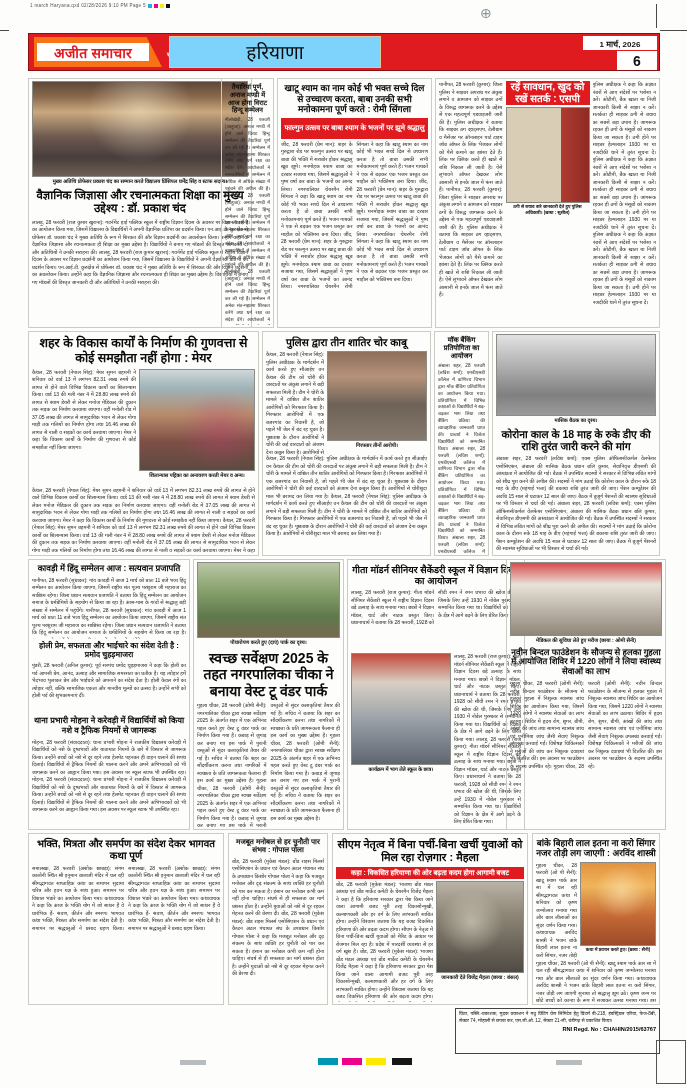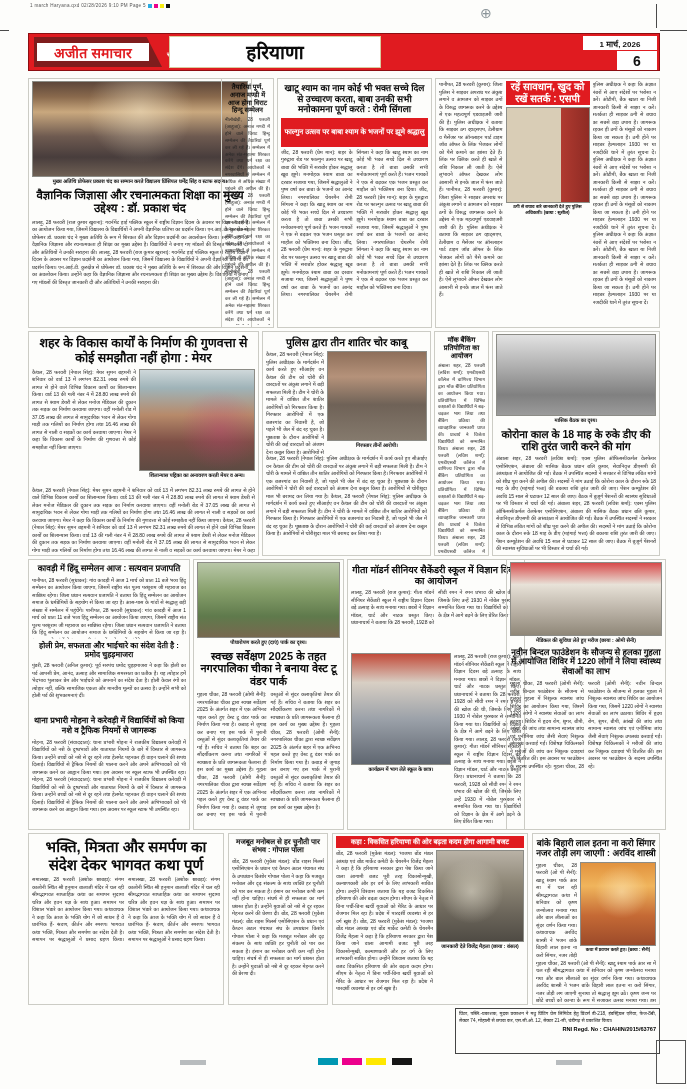--- a/index.html
+++ b/index.html
@@ -9,25 +9,25 @@
   .art{position:absolute;overflow:hidden;border:1px solid #ccccc5;padding:2px 3px;display:flex;flex-direction:column}
   .hl{font-weight:700;color:#0b0b0b;text-align:center;line-height:1.18;margin:2px 0 3px;font-family:"Liberation Sans",sans-serif}
   .bd{font-size:5px;line-height:1.5;text-align:justify;color:#262626;overflow:hidden;word-break:break-word}
   .c2{column-count:2;column-gap:4px}
   .cap{font-size:5.2px;font-weight:700;text-align:center;color:#111;line-height:1.25;margin:1px 0 2px;overflow:hidden}
   .photo{width:100%;border:1px solid #8c8c86;flex:none}
   .row{display:flex;gap:3px;overflow:hidden}
   .redband{background:#e01b20;color:#fff;font-weight:700;text-align:center;display:flex;align-items:center;justify-content:center;flex:none;padding:1px 2px;line-height:1.2}
   
   #mastbar{position:absolute;left:28px;top:33px;width:632px;height:38px;background:#e01b20;border:1px solid #8d0e12}
-  #logoblock{position:absolute;left:5px;top:3px;width:128px;height:30px;background:#7f1d1d;clip-path:polygon(0 0,88% 0,100% 100%,0 100%)}
+  #logoblock{position:absolute;left:5px;top:3px;width:128px;height:30px;background:#f97316;clip-path:polygon(0 0,88% 0,100% 100%,0 100%)}
   #logoband{position:absolute;left:3px;top:6px;width:112px;height:18px;background:#fff;display:flex;align-items:center;justify-content:center}
   #papername{color:#e01b20;font-weight:800;font-size:14px;white-space:nowrap;letter-spacing:.2px}
   #edition{position:absolute;left:138px;top:16px;color:#fff;font-size:6.5px;font-weight:700}
-  #sectionbox{position:absolute;left:140px;top:2px;width:212px;height:32px;background:#ffffff;border:1px solid #d8cba0;display:flex;align-items:center;justify-content:center;font-size:19px;font-weight:700;color:#0a0a0a}
+  #sectionbox{position:absolute;left:140px;top:2px;width:212px;height:32px;background:#7dd3fc;border:1px solid #d8cba0;display:flex;align-items:center;justify-content:center;font-size:19px;font-weight:400;color:#0a0a0a}
   #datebox{position:absolute;right:2px;top:2px;width:74px;height:14px;background:#fff;display:flex;align-items:center;justify-content:center;font-size:8px;font-weight:700;color:#111}
   #pagebox{position:absolute;right:2px;top:17px;width:40px;height:19px;background:#fff;display:flex;align-items:center;justify-content:center;font-size:14px;font-weight:800;color:#111}
   .mark{position:absolute;background:#4a4a4a}
   .chip{display:inline-block;width:4px;height:4px;margin-left:2px;vertical-align:middle}
   #printline{position:absolute;left:30px;top:3px;font-size:4.6px;color:#555;letter-spacing:.3px;white-space:nowrap}
   #regmark{position:absolute;left:480px;top:6px;font-size:14px;color:#8a9499;line-height:1}
   #imprint{position:absolute;left:455px;top:1008px;width:205px;height:46px;border:1px solid #444;padding:2px 3px;background:#fdfdfb}
   #imprint p{font-size:4.7px;line-height:1.45;text-align:justify;color:#222}
   #rni{font-size:5.6px;font-weight:800;text-align:right;color:#000;margin-top:1px}
   
@@ -72,21 +72,21 @@
     <p class="bd" style="flex:1">लालड़ू, 28 फरवरी (राज कुमार खुराना): गवर्नमेंट हाई पब्लिक स्कूल में राष्ट्रीय विज्ञान दिवस के अवसर पर विज्ञान प्रदर्शनी का आयोजन किया गया, जिसमें विद्यालय के विद्यार्थियों ने अपनी वैज्ञानिक प्रतिभा का प्रदर्शन किया। एन.आई.टी. कुरुक्षेत्र से प्रोफेसर डॉ. प्रकाश चंद ने मुख्य अतिथि के रूप में शिरकत की और विज्ञान प्रदर्शनी का अवलोकन किया। उन्होंने कहा कि वैज्ञानिक जिज्ञासा और रचनात्मकता ही शिक्षा का मुख्य उद्देश्य है। विद्यार्थियों ने बनाए गए मॉडलों की विस्तृत जानकारी दी और अतिथियों ने उनकी सराहना की। लालड़ू, 28 फरवरी (राज कुमार खुराना): गवर्नमेंट हाई पब्लिक स्कूल में राष्ट्रीय विज्ञान दिवस के अवसर पर विज्ञान प्रदर्शनी का आयोजन किया गया, जिसमें विद्यालय के विद्यार्थियों ने अपनी वैज्ञानिक प्रतिभा का प्रदर्शन किया। एन.आई.टी. कुरुक्षेत्र से प्रोफेसर डॉ. प्रकाश चंद ने मुख्य अतिथि के रूप में शिरकत की और विज्ञान प्रदर्शनी का अवलोकन किया। उन्होंने कहा कि वैज्ञानिक जिज्ञासा और रचनात्मकता ही शिक्षा का मुख्य उद्देश्य है। विद्यार्थियों ने बनाए गए मॉडलों की विस्तृत जानकारी दी और अतिथियों ने उनकी सराहना की।</p>
   </section>
 
   <section class="art" style="left:221px;top:78px;width:53px;height:250px">
     <h2 class="hl" style="font-size:6.6px">तैयारियां पूर्ण, अनाज मण्डी में आज होगा विराट हिन्दू सम्मेलन</h2>
     <p class="bd" style="font-size:4.6px;flex:1">नीलोखेड़ी, 28 फरवरी (आहूजा): अनाज मण्डी में होने वाले विराट हिन्दू सम्मेलन की तैयारियां पूर्ण कर ली गई हैं। सम्मेलन में अनेक संत-महात्मा शिरकत करेंगे तथा धर्म रक्षा का संदेश देंगे। आयोजकों ने नगरवासियों से सम्मेलन में अधिक से अधिक संख्या में पहुंचने की अपील की है। नीलोखेड़ी, 28 फरवरी (आहूजा): अनाज मण्डी में होने वाले विराट हिन्दू सम्मेलन की तैयारियां पूर्ण कर ली गई हैं। सम्मेलन में अनेक संत-महात्मा शिरकत करेंगे तथा धर्म रक्षा का संदेश देंगे। आयोजकों ने नगरवासियों से सम्मेलन में अधिक से अधिक संख्या में पहुंचने की अपील की है। नीलोखेड़ी, 28 फरवरी (आहूजा): अनाज मण्डी में होने वाले विराट हिन्दू सम्मेलन की तैयारियां पूर्ण कर ली गई हैं। सम्मेलन में अनेक संत-महात्मा शिरकत करेंगे तथा धर्म रक्षा का संदेश देंगे। आयोजकों ने नगरवासियों से सम्मेलन में अधिक से अधिक संख्या में पहुंचने की अपील की है। नीलोखेड़ी, 28 फरवरी (आहूजा): अनाज मण्डी में होने वाले विराट हिन्दू सम्मेलन की तैयारियां पूर्ण कर ली गई हैं। सम्मेलन में अनेक संत-महात्मा शिरकत करेंगे तथा धर्म रक्षा का संदेश देंगे। आयोजकों ने नगरवासियों से सम्मेलन में अधिक से अधिक संख्या में पहुंचने की अपील की है। नीलोखेड़ी, 28 फरवरी (आहूजा): अनाज मण्डी में होने वाले विराट हिन्दू सम्मेलन की तैयारियां पूर्ण कर ली गई हैं। सम्मेलन में अनेक संत-महात्मा शिरकत करेंगे तथा धर्म रक्षा का संदेश देंगे। आयोजकों ने नगरवासियों से सम्मेलन में अधिक से अधिक संख्या में पहुंचने की अपील की है।</p>
   </section>
 
   <section class="art" style="left:277px;top:78px;width:155px;height:250px">
     <h2 class="hl" style="font-size:9px">खाटू श्याम का नाम कोई भी भक्त सच्चे दिल से उच्चारण करता, बाबा उनकी सभी मनोकामना पूर्ण करते : रोमी सिंगला</h2>
-    <div class="redband" style="font-size:7.2px;height:29px">फाल्गुन उत्सव पर बाबा श्याम के भजनों पर झूमे श्रद्धालु</div>
+    <div class="redband" style="font-size:7.2px;height:21px">फाल्गुन उत्सव पर बाबा श्याम के भजनों पर झूमे श्रद्धालु</div>
     <p class="bd c2" style="flex:1;margin-top:2px">जींद, 28 फरवरी (प्रेम मान): शहर के गुरुद्वारा रोड पर फाल्गुन उत्सव पर खाटू बाबा की भक्ति में सराबोर होकर श्रद्धालु खूब झूमे। मनमोहक श्याम बाबा का दरबार सजाया गया, जिसमें श्रद्धालुओं ने पुष्प वर्षा कर बाबा के भजनों का आनंद लिया। नगरपालिका चेयरमैन रोमी सिंगला ने कहा कि खाटू श्याम का नाम कोई भी भक्त सच्चे दिल से उच्चारण करता है तो बाबा उसकी सभी मनोकामनाएं पूर्ण करते हैं। भजन गायकों ने एक से बढ़कर एक भजन प्रस्तुत कर माहौल को भक्तिमय बना दिया। जींद, 28 फरवरी (प्रेम मान): शहर के गुरुद्वारा रोड पर फाल्गुन उत्सव पर खाटू बाबा की भक्ति में सराबोर होकर श्रद्धालु खूब झूमे। मनमोहक श्याम बाबा का दरबार सजाया गया, जिसमें श्रद्धालुओं ने पुष्प वर्षा कर बाबा के भजनों का आनंद लिया। नगरपालिका चेयरमैन रोमी सिंगला ने कहा कि खाटू श्याम का नाम कोई भी भक्त सच्चे दिल से उच्चारण करता है तो बाबा उसकी सभी मनोकामनाएं पूर्ण करते हैं। भजन गायकों ने एक से बढ़कर एक भजन प्रस्तुत कर माहौल को भक्तिमय बना दिया। जींद, 28 फरवरी (प्रेम मान): शहर के गुरुद्वारा रोड पर फाल्गुन उत्सव पर खाटू बाबा की भक्ति में सराबोर होकर श्रद्धालु खूब झूमे। मनमोहक श्याम बाबा का दरबार सजाया गया, जिसमें श्रद्धालुओं ने पुष्प वर्षा कर बाबा के भजनों का आनंद लिया। नगरपालिका चेयरमैन रोमी सिंगला ने कहा कि खाटू श्याम का नाम कोई भी भक्त सच्चे दिल से उच्चारण करता है तो बाबा उसकी सभी मनोकामनाएं पूर्ण करते हैं। भजन गायकों ने एक से बढ़कर एक भजन प्रस्तुत कर माहौल को भक्तिमय बना दिया।</p>
   </section>
 
   <section class="art" style="left:435px;top:78px;width:225px;height:250px">
     <div class="row" style="flex:1">
       <p class="bd" style="flex:1">पानीपत, 28 फरवरी (कुमार): जिला पुलिस ने साइबर अपराध पर अंकुश लगाने व आमजन को साइबर ठगों के विरुद्ध जागरूक करने के उद्देश्य से एक महत्वपूर्ण एडवाइजरी जारी की है। पुलिस अधीक्षक ने बताया कि साइबर ठग व्हाट्सएप, टेलीग्राम व मैसेंजर पर ऑनलाइन पार्ट टाइम जॉब ऑफर के लिंक भेजकर लोगों को पैसे कमाने का झांसा देते हैं। लिंक पर क्लिक करते ही खाते से राशि निकाल ली जाती है। ऐसे लुभावने ऑफर देखकर लोग आसानी से इनके जाल में फंस जाते हैं। पानीपत, 28 फरवरी (कुमार): जिला पुलिस ने साइबर अपराध पर अंकुश लगाने व आमजन को साइबर ठगों के विरुद्ध जागरूक करने के उद्देश्य से एक महत्वपूर्ण एडवाइजरी जारी की है। पुलिस अधीक्षक ने बताया कि साइबर ठग व्हाट्सएप, टेलीग्राम व मैसेंजर पर ऑनलाइन पार्ट टाइम जॉब ऑफर के लिंक भेजकर लोगों को पैसे कमाने का झांसा देते हैं। लिंक पर क्लिक करते ही खाते से राशि निकाल ली जाती है। ऐसे लुभावने ऑफर देखकर लोग आसानी से इनके जाल में फंस जाते हैं।</p>
       <div style="width:84px;display:flex;flex-direction:column;flex:none">
         <div class="redband" style="font-size:10px;height:24px">रहें सावधान, खुद को रखें सतर्क : एसपी</div>
         <div class="photo ph-officer" style="height:96px;margin-top:2px"></div>
         <div class="cap" style="font-size:4.6px">ठगी से बचाव बारे जानकारी देते हुए पुलिस अधिकारी। (छाया : सुशील)</div>
@@ -136,21 +136,21 @@
     <p class="bd" style="height:62px">पानीपत, 28 फरवरी (सुधाकर): गांव कावड़ी में आज 1 मार्च को प्रातः 11 बजे भव्य हिंदू सम्मेलन का आयोजन किया जाएगा, जिसमें राष्ट्रीय संत पूज्य परशुराम जी महाराज का सान्निध्य रहेगा। जिला प्रधान सत्यवान प्रजापति ने बताया कि हिंदू सम्मेलन का आयोजन समाज के धर्मप्रेमियों के सहयोग से किया जा रहा है। आस-पास के गांवों से श्रद्धालु बड़ी संख्या में सम्मेलन में पहुंचेंगे। पानीपत, 28 फरवरी (सुधाकर): गांव कावड़ी में आज 1 मार्च को प्रातः 11 बजे भव्य हिंदू सम्मेलन का आयोजन किया जाएगा, जिसमें राष्ट्रीय संत पूज्य परशुराम जी महाराज का सान्निध्य रहेगा। जिला प्रधान सत्यवान प्रजापति ने बताया कि हिंदू सम्मेलन का आयोजन समाज के धर्मप्रेमियों के सहयोग से किया जा रहा है। आस-पास के गांवों से श्रद्धालु बड़ी संख्या में सम्मेलन में पहुंचेंगे।</p>
     <h2 class="hl" style="font-size:7.8px">होली प्रेम, सफलता और भाईचारे का संदेश देती है : प्रमोद चुहड़माजरा</h2>
     <p class="bd" style="height:52px">पुंडरी, 28 फरवरी (अनिल कुमार): पूर्व सरपंच प्रमोद चुहड़माजरा ने कहा कि होली का पर्व आपसी प्रेम, आनंद, उत्साह और सामाजिक समरसता का प्रतीक है। यह त्योहार हमें भेदभाव भुलाकर प्रेम और भाईचारे को अपनाने का संदेश देता है। होली केवल रंगों का त्योहार नहीं, बल्कि सामाजिक एकता और मानवीय मूल्यों का उत्सव है। उन्होंने सभी को होली पर्व की शुभकामनाएं दीं।</p>
     <h2 class="hl" style="font-size:8.2px">थाना प्रभारी मोहना ने करेवड़ी में विद्यार्थियों को किया नशे व ट्रैफिक नियमों से जागरूक</h2>
     <p class="bd" style="flex:1">मोहना, 28 फरवरी (संवाददाता): थाना प्रभारी मोहना ने राजकीय विद्यालय करेवड़ी में विद्यार्थियों को नशे के दुष्प्रभावों और यातायात नियमों के बारे में विस्तार से जागरूक किया। उन्होंने बच्चों को नशे से दूर रहने तथा हेलमेट पहनकर ही वाहन चलाने की शपथ दिलाई। विद्यार्थियों से ट्रैफिक नियमों की पालना करने और अपने अभिभावकों को भी जागरूक करने का आह्वान किया गया। इस अवसर पर स्कूल स्टाफ भी उपस्थित रहा। मोहना, 28 फरवरी (संवाददाता): थाना प्रभारी मोहना ने राजकीय विद्यालय करेवड़ी में विद्यार्थियों को नशे के दुष्प्रभावों और यातायात नियमों के बारे में विस्तार से जागरूक किया। उन्होंने बच्चों को नशे से दूर रहने तथा हेलमेट पहनकर ही वाहन चलाने की शपथ दिलाई। विद्यार्थियों से ट्रैफिक नियमों की पालना करने और अपने अभिभावकों को भी जागरूक करने का आह्वान किया गया। इस अवसर पर स्कूल स्टाफ भी उपस्थित रहा।</p>
   </section>
 
   <section class="art" style="left:193px;top:559px;width:151px;height:271px">
     <div class="photo ph-park" style="height:76px"></div>
     <div class="cap">पौधारोपण करते हुए (दाएं) पार्क का दृश्य।</div>
-    <h2 class="hl" style="font-size:11px">स्वच्छ सर्वेक्षण 2025 के तहत नगरपालिका चीका ने बनाया वेस्ट टू वंडर पार्क</h2>
+    <h2 class="hl" style="font-size:14px">स्वच्छ सर्वेक्षण 2025 के तहत नगरपालिका चीका ने बनाया वेस्ट टू वंडर पार्क</h2>
     <p class="bd c2" style="flex:1">गुहला चीका, 28 फरवरी (ओमी सैनी): नगरपालिका चीका द्वारा स्वच्छ सर्वेक्षण 2025 के अंतर्गत शहर में एक अभिनव पहल करते हुए वेस्ट टू वंडर पार्क का निर्माण किया गया है। कबाड़ से जुगाड़ कर बनाए गए इस पार्क में पुरानी वस्तुओं से सुंदर कलाकृतियां तैयार की गई हैं। सचिव ने बताया कि शहर का सौंदर्यीकरण करना तथा नागरिकों में स्वच्छता के प्रति जागरूकता फैलाना ही इस कार्य का मुख्य उद्देश्य है। गुहला चीका, 28 फरवरी (ओमी सैनी): नगरपालिका चीका द्वारा स्वच्छ सर्वेक्षण 2025 के अंतर्गत शहर में एक अभिनव पहल करते हुए वेस्ट टू वंडर पार्क का निर्माण किया गया है। कबाड़ से जुगाड़ कर बनाए गए इस पार्क में पुरानी वस्तुओं से सुंदर कलाकृतियां तैयार की गई हैं। सचिव ने बताया कि शहर का सौंदर्यीकरण करना तथा नागरिकों में स्वच्छता के प्रति जागरूकता फैलाना ही इस कार्य का मुख्य उद्देश्य है। गुहला चीका, 28 फरवरी (ओमी सैनी): नगरपालिका चीका द्वारा स्वच्छ सर्वेक्षण 2025 के अंतर्गत शहर में एक अभिनव पहल करते हुए वेस्ट टू वंडर पार्क का निर्माण किया गया है। कबाड़ से जुगाड़ कर बनाए गए इस पार्क में पुरानी वस्तुओं से सुंदर कलाकृतियां तैयार की गई हैं। सचिव ने बताया कि शहर का सौंदर्यीकरण करना तथा नागरिकों में स्वच्छता के प्रति जागरूकता फैलाना ही इस कार्य का मुख्य उद्देश्य है।</p>
   </section>
 
   <section class="art" style="left:347px;top:559px;width:178px;height:271px">
     <h2 class="hl" style="font-size:9.5px">गीता मॉडर्न सीनियर सैकेंडरी स्कूल में विज्ञान दिवस का आयोजन</h2>
     <p class="bd c2" style="height:64px">लालड़ू, 28 फरवरी (राज कुमार): गीता मॉडर्न सीनियर सैकेंडरी स्कूल में राष्ट्रीय विज्ञान दिवस बड़े उत्साह के साथ मनाया गया। छात्रों ने विज्ञान मॉडल, चार्ट और नाटक प्रस्तुत किए। प्रधानाचार्य ने बताया कि 28 फरवरी, 1928 को सीवी रमन ने रमन प्रभाव की खोज की थी, जिसके लिए उन्हें 1930 में नोबेल पुरस्कार से सम्मानित किया गया था। विद्यार्थियों को विज्ञान के क्षेत्र में आगे बढ़ने के लिए प्रेरित किया गया।</p>
     <div class="row" style="flex:1">
       <div style="width:100px;flex:none">
         <div class="photo ph-students" style="height:112px"></div>
         <div class="cap">कार्यक्रम में भाग लेते स्कूल के छात्र।</div>
@@ -160,30 +160,31 @@
   </section>
 
   <section class="art" style="left:506px;top:559px;width:160px;height:271px">
     <div class="photo ph-medical" style="height:74px"></div>
     <div class="cap">मेडिकल की सुविधा लेते हुए मरीज (छाया : ओमी सैनी)</div>
     <h2 class="hl" style="font-size:8.4px">नवीन बिन्दल फाउंडेशन के सौजन्य से हलका गुहला में आयोजित शिविर में 1220 लोगों ने लिया स्वास्थ्य सेवाओं का लाभ</h2>
     <p class="bd c2" style="flex:1">गुहला चीका, 28 फरवरी (ओमी सैनी): नवीन बिन्दल फाउंडेशन के सौजन्य से हलका गुहला में निशुल्क स्वास्थ्य जांच शिविर का आयोजन किया गया, जिसमें 1220 लोगों ने स्वास्थ्य सेवाओं का लाभ उठाया। शिविर में हृदय रोग, शुगर, बीपी, आंखों की जांच तथा सामान्य स्वास्थ्य जांच एवं एनीमिया जांच जैसी सेवाएं निशुल्क उपलब्ध करवाई गईं। विशेषज्ञ चिकित्सकों ने मरीजों की जांच कर निशुल्क दवाइयां भी वितरित कीं। इस अवसर पर फाउंडेशन के सदस्य उपस्थित रहे। गुहला चीका, 28 फरवरी (ओमी सैनी): नवीन बिन्दल फाउंडेशन के सौजन्य से हलका गुहला में निशुल्क स्वास्थ्य जांच शिविर का आयोजन किया गया, जिसमें 1220 लोगों ने स्वास्थ्य सेवाओं का लाभ उठाया। शिविर में हृदय रोग, शुगर, बीपी, आंखों की जांच तथा सामान्य स्वास्थ्य जांच एवं एनीमिया जांच जैसी सेवाएं निशुल्क उपलब्ध करवाई गईं। विशेषज्ञ चिकित्सकों ने मरीजों की जांच कर निशुल्क दवाइयां भी वितरित कीं। इस अवसर पर फाउंडेशन के सदस्य उपस्थित रहे।</p>
   </section>
 
   <section class="art" style="left:28px;top:833px;width:196px;height:172px">
-    <h2 class="hl" style="font-size:15px">भक्ति, मित्रता और समर्पण का संदेश देकर भागवत कथा पूर्ण</h2>
+    <h2 class="hl" style="font-size:10px">भक्ति, मित्रता और समर्पण का संदेश देकर भागवत कथा पूर्ण</h2>
     <p class="bd c2" style="flex:1">समालखा, 28 फरवरी (अशोक छाबड़ा): संगम कालोनी स्थित श्री हनुमान बालाजी मंदिर में चल रही श्रीमद्भागवत साप्ताहिक कथा का समापन सुदामा चरित्र और हवन यज्ञ के साथ हुआ। समापन पर विशाल भंडारे का आयोजन किया गया। कथावाचक ने कहा कि आज के भक्ति योग में जो साधन हैं वे प्रारंभिक हैं- श्रवण, कीर्तन और स्मरण। भागवत कथा भक्ति, मित्रता और समर्पण का संदेश देती है। समापन पर श्रद्धालुओं ने प्रसाद ग्रहण किया। समालखा, 28 फरवरी (अशोक छाबड़ा): संगम कालोनी स्थित श्री हनुमान बालाजी मंदिर में चल रही श्रीमद्भागवत साप्ताहिक कथा का समापन सुदामा चरित्र और हवन यज्ञ के साथ हुआ। समापन पर विशाल भंडारे का आयोजन किया गया। कथावाचक ने कहा कि आज के भक्ति योग में जो साधन हैं वे प्रारंभिक हैं- श्रवण, कीर्तन और स्मरण। भागवत कथा भक्ति, मित्रता और समर्पण का संदेश देती है। समापन पर श्रद्धालुओं ने प्रसाद ग्रहण किया।</p>
   </section>
 
   <section class="art" style="left:228px;top:833px;width:100px;height:172px">
     <h2 class="hl" style="font-size:7.2px">मजबूत मनोबल से हर चुनौती पार संभव : गोपाल पोला</h2>
     <p class="bd" style="flex:1">बोंड, 28 फरवरी (मुकेश मंडल): बोंड राइस मिलर्स एसोसिएशन के प्रधान एवं कैप्टन अटल पंचायत संघ के उपप्रधान किशोर गोपाल पोला ने कहा कि मजबूत मनोबल और दृढ़ संकल्प के साथ व्यक्ति हर चुनौती को पार कर सकता है। इंसान का मनोबल कभी कम नहीं होना चाहिए। संघर्ष से ही सफलता का मार्ग प्रशस्त होता है। उन्होंने युवाओं को नशे से दूर रहकर मेहनत करने की प्रेरणा दी। बोंड, 28 फरवरी (मुकेश मंडल): बोंड राइस मिलर्स एसोसिएशन के प्रधान एवं कैप्टन अटल पंचायत संघ के उपप्रधान किशोर गोपाल पोला ने कहा कि मजबूत मनोबल और दृढ़ संकल्प के साथ व्यक्ति हर चुनौती को पार कर सकता है। इंसान का मनोबल कभी कम नहीं होना चाहिए। संघर्ष से ही सफलता का मार्ग प्रशस्त होता है। उन्होंने युवाओं को नशे से दूर रहकर मेहनत करने की प्रेरणा दी।</p>
   </section>
 
   <section class="art" style="left:332px;top:833px;width:196px;height:172px">
+    <h2 class="hl" style="font-size:11px">सीएम नेतृत्व में बिना पर्ची-बिना खर्ची युवाओं को मिल रहा रोज़गार : मैहला</h2>
     <div class="redband" style="font-size:6.8px;height:12px">कहा : विकसित हरियाणा की ओर बढ़ता कदम होगा आगामी बजट</div>
     <div class="row" style="flex:1;margin-top:2px">
       <p class="bd" style="flex:1">बोंड, 28 फरवरी (मुकेश मंडल): भाजपा बोंड मंडल अध्यक्ष एवं बोंड मार्केट कमेटी के चेयरमैन विजेंद्र मैहला ने कहा है कि हरियाणा सरकार द्वारा पेश किया जाने वाला आगामी बजट पूरी तरह विकासोन्मुखी, कल्याणकारी और हर वर्ग के लिए लाभकारी साबित होगा। उन्होंने विश्वास जताया कि यह बजट विकसित हरियाणा की ओर बढ़ता कदम होगा। सीएम के नेतृत्व में बिना पर्ची-बिना खर्ची युवाओं को मेरिट के आधार पर रोजगार मिल रहा है। प्रदेश में पारदर्शी व्यवस्था से हर वर्ग खुश है। बोंड, 28 फरवरी (मुकेश मंडल): भाजपा बोंड मंडल अध्यक्ष एवं बोंड मार्केट कमेटी के चेयरमैन विजेंद्र मैहला ने कहा है कि हरियाणा सरकार द्वारा पेश किया जाने वाला आगामी बजट पूरी तरह विकासोन्मुखी, कल्याणकारी और हर वर्ग के लिए लाभकारी साबित होगा। उन्होंने विश्वास जताया कि यह बजट विकसित हरियाणा की ओर बढ़ता कदम होगा। सीएम के नेतृत्व में बिना पर्ची-बिना खर्ची युवाओं को मेरिट के आधार पर रोजगार मिल रहा है। प्रदेश में पारदर्शी व्यवस्था से हर वर्ग खुश है।</p>
       <div style="width:88px;flex:none">
         <div class="photo ph-cm" style="height:92px"></div>
         <div class="cap">जानकारी देते विजेंद्र मैहला (छाया : बंसल)</div>
       </div>
     </div>
   </section>
 

